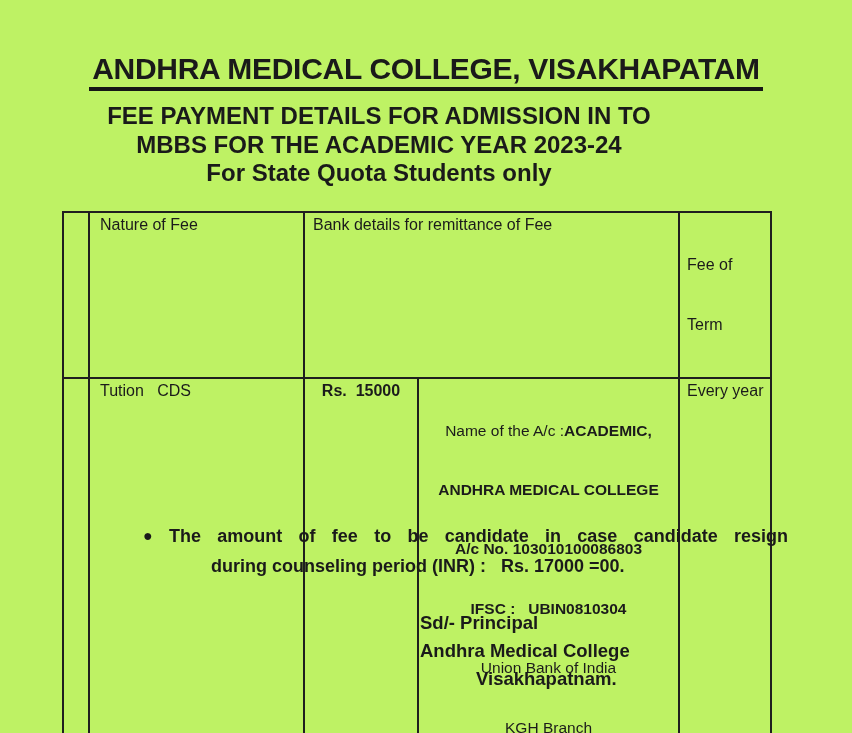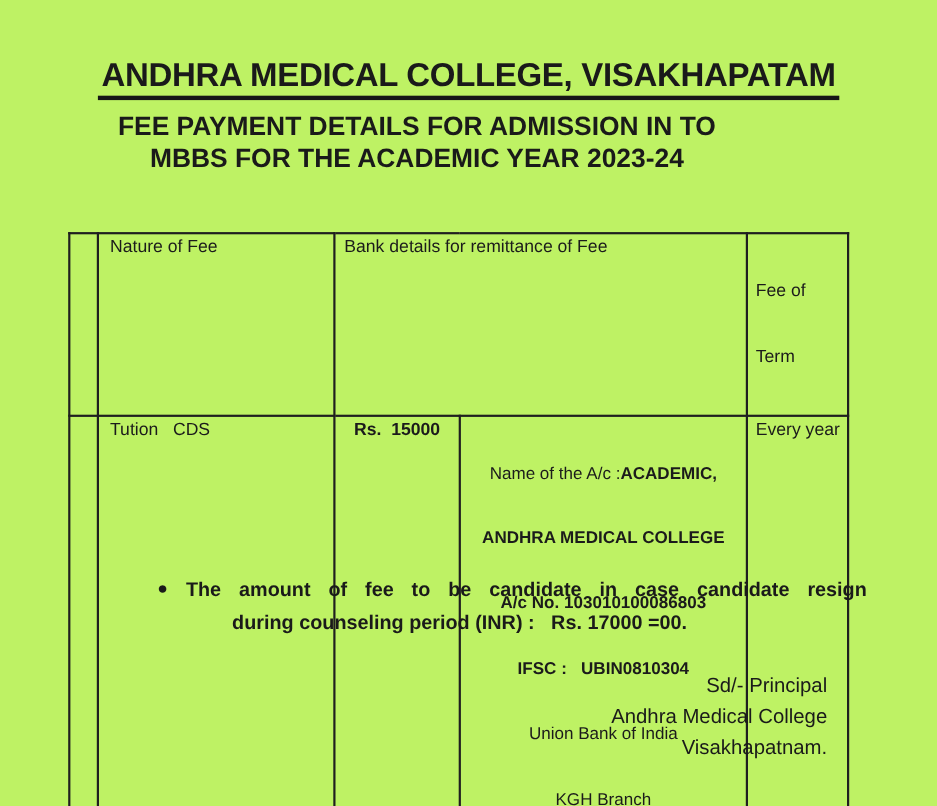--- a/index.html
+++ b/index.html
@@ -93,39 +93,40 @@
     text-align-last: justify;
     white-space: normal;
   }
   .note-line-2 { white-space: pre-wrap; margin-left: 42px; }
 
   
   .signature {
     position: absolute;
     top: 609px; left: 420px;
     width: 332px;
-    text-align: right;
+    text-align: left;
     font-size: 18.5px;
-    font-weight: 400;
+    font-weight: 700;
     line-height: 28px;
   }
   .sig-line-3 { padding-left: 56px; }
 </style>
 </head>
 <body>
 
 <div class="page">
 
   <div class="title-wrap">
     <span class="college-title">ANDHRA MEDICAL COLLEGE, VISAKHAPATAM</span>
   </div>
 
   <div class="subtitle-wrap">
     <div class="subtitle-line">FEE PAYMENT DETAILS FOR ADMISSION IN TO</div>
     <div class="subtitle-line">MBBS FOR THE ACADEMIC YEAR 2023-24</div>
+    <div class="subtitle-line">For State Quota Students only</div>
   </div>
 
   <table class="fee-table">
     <colgroup>
       <col style="width:26px">
       <col style="width:215px">
       <col style="width:114px">
       <col style="width:261px">
       <col style="width:92px">
     </colgroup>

